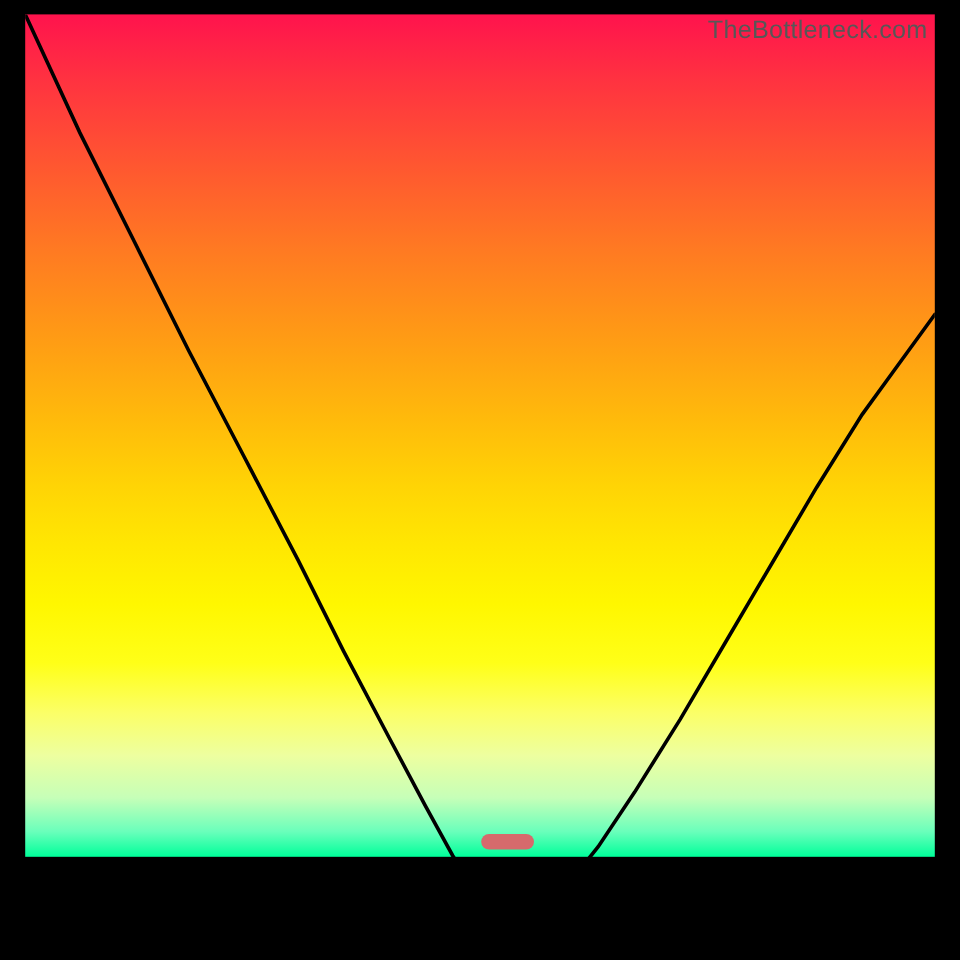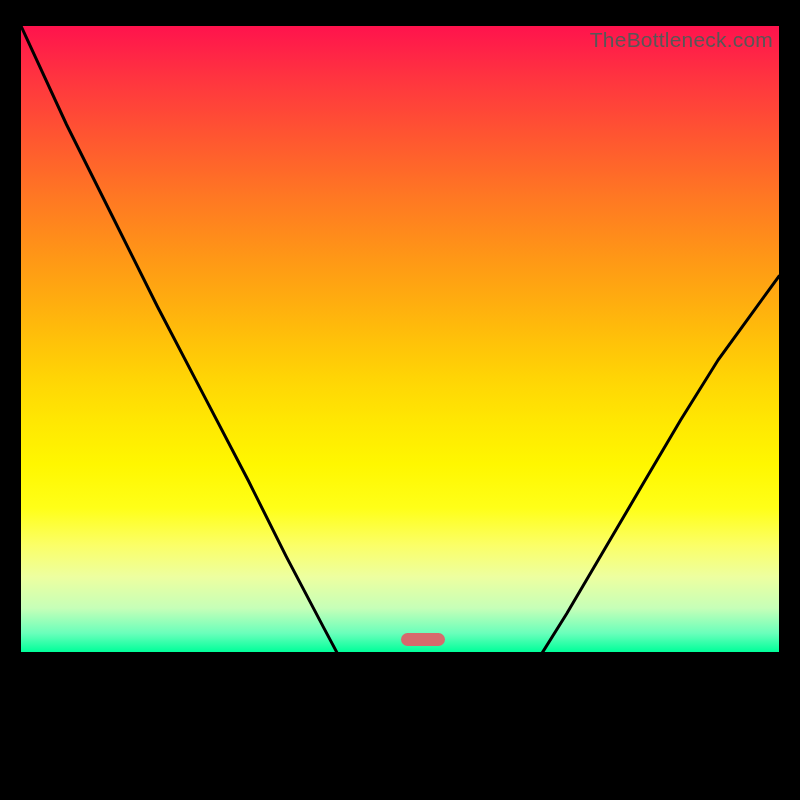--- a/index.html
+++ b/index.html
@@ -13,23 +13,23 @@
   }
   .frame {
     position: relative;
     width: 800px;
     height: 800px;
     background: #000;
   }
   .plot {
     position: absolute;
     left: 21px;
-    top: 26px;
+    top: 12px;
     width: 758px;
-    height: 626px;
+    height: 702px;
     background: linear-gradient(to bottom,
       #ff134d 0%,
       #ff3340 8%,
       #ff5730 18%,
       #ff7a22 28%,
       #ff9a15 38%,
       #ffba0b 48%,
       #ffd405 56%,
       #ffe702 63%,
       #fff700 70%,

